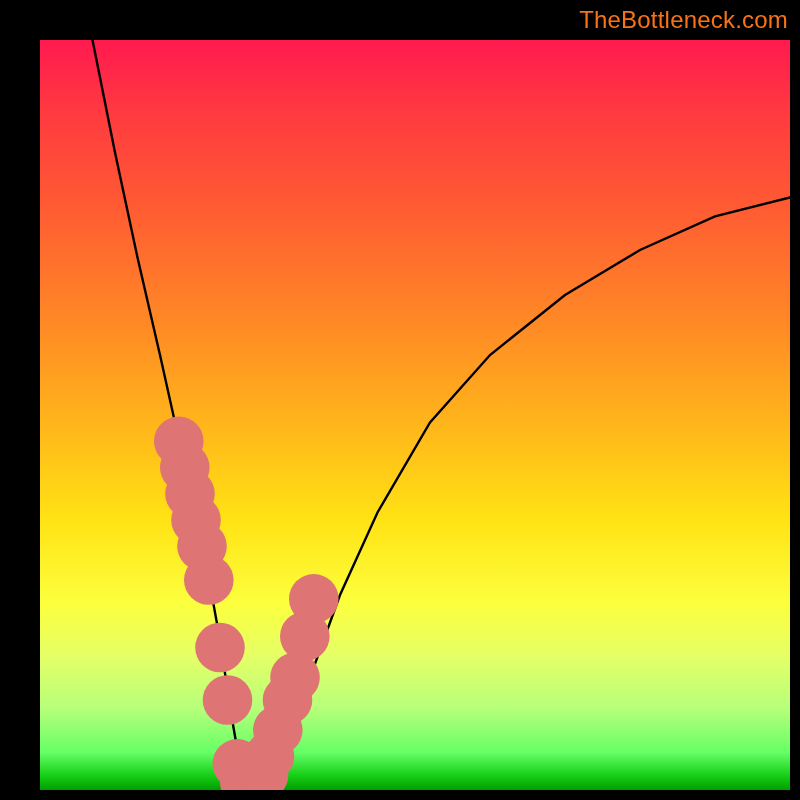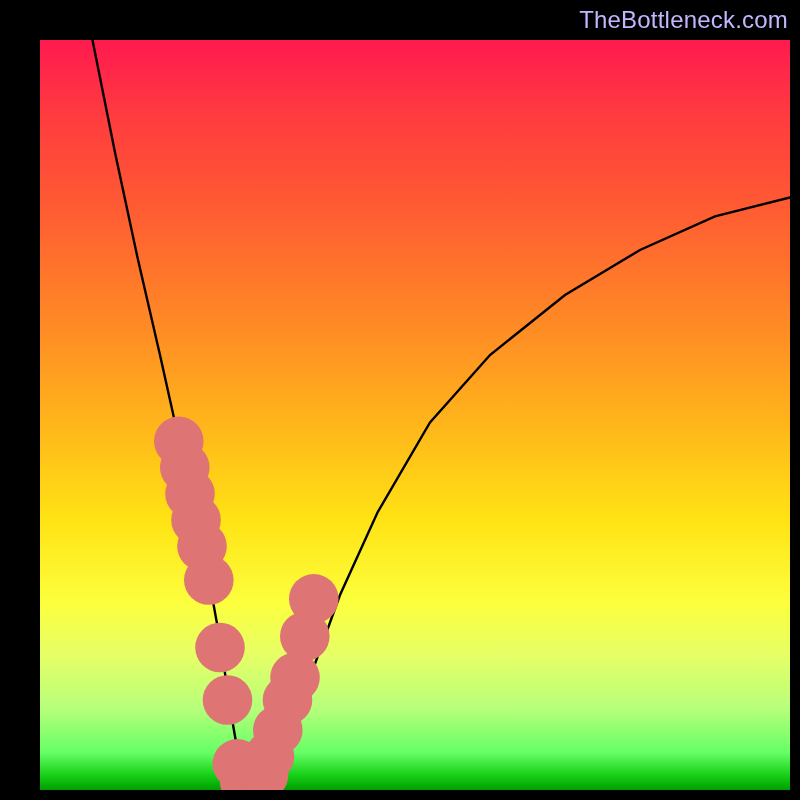--- a/index.html
+++ b/index.html
@@ -36,21 +36,21 @@
       #b8ff7a 89%,
       #66ff66 95%,
       #18d018 98%,
       #009e00 100%
     );
   }
   .watermark {
     position: absolute;
     top: 6px;
     right: 12px;
-    color: #c4b5fd;
+    color: #f97316;
     font-size: 24px;
     font-weight: 500;
     letter-spacing: 0.2px;
   }
   svg.curve {
     position: absolute;
     left: 0;
     top: 0;
     width: 750px;
     height: 750px;

